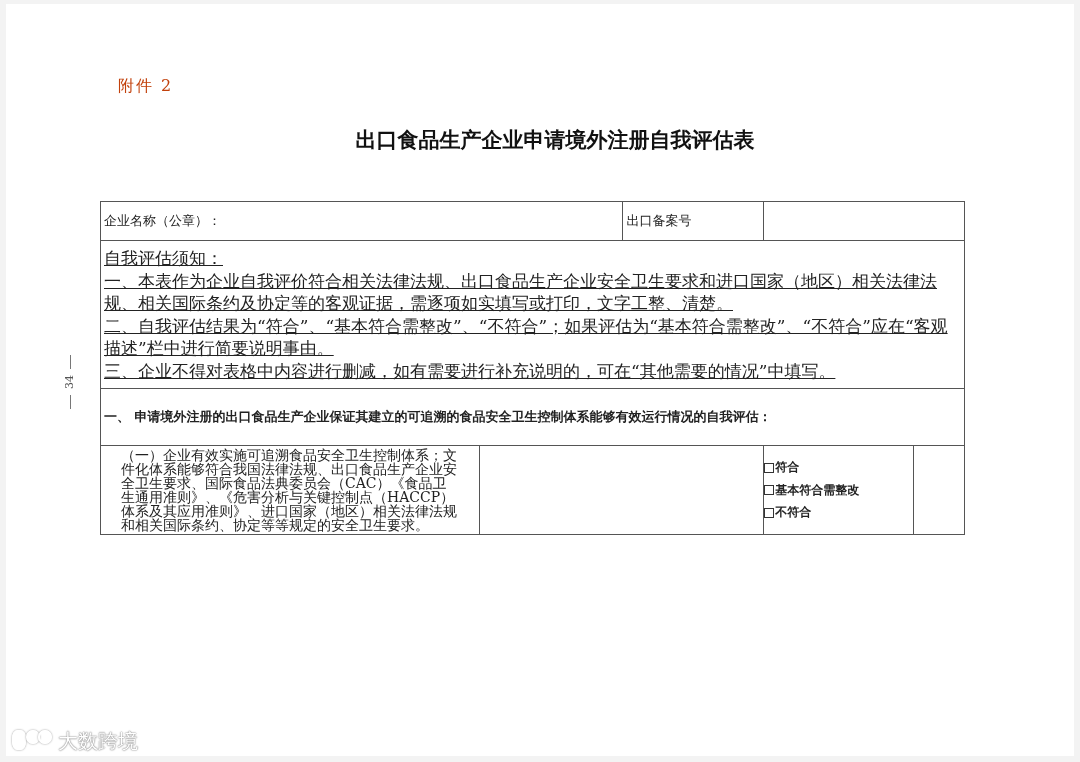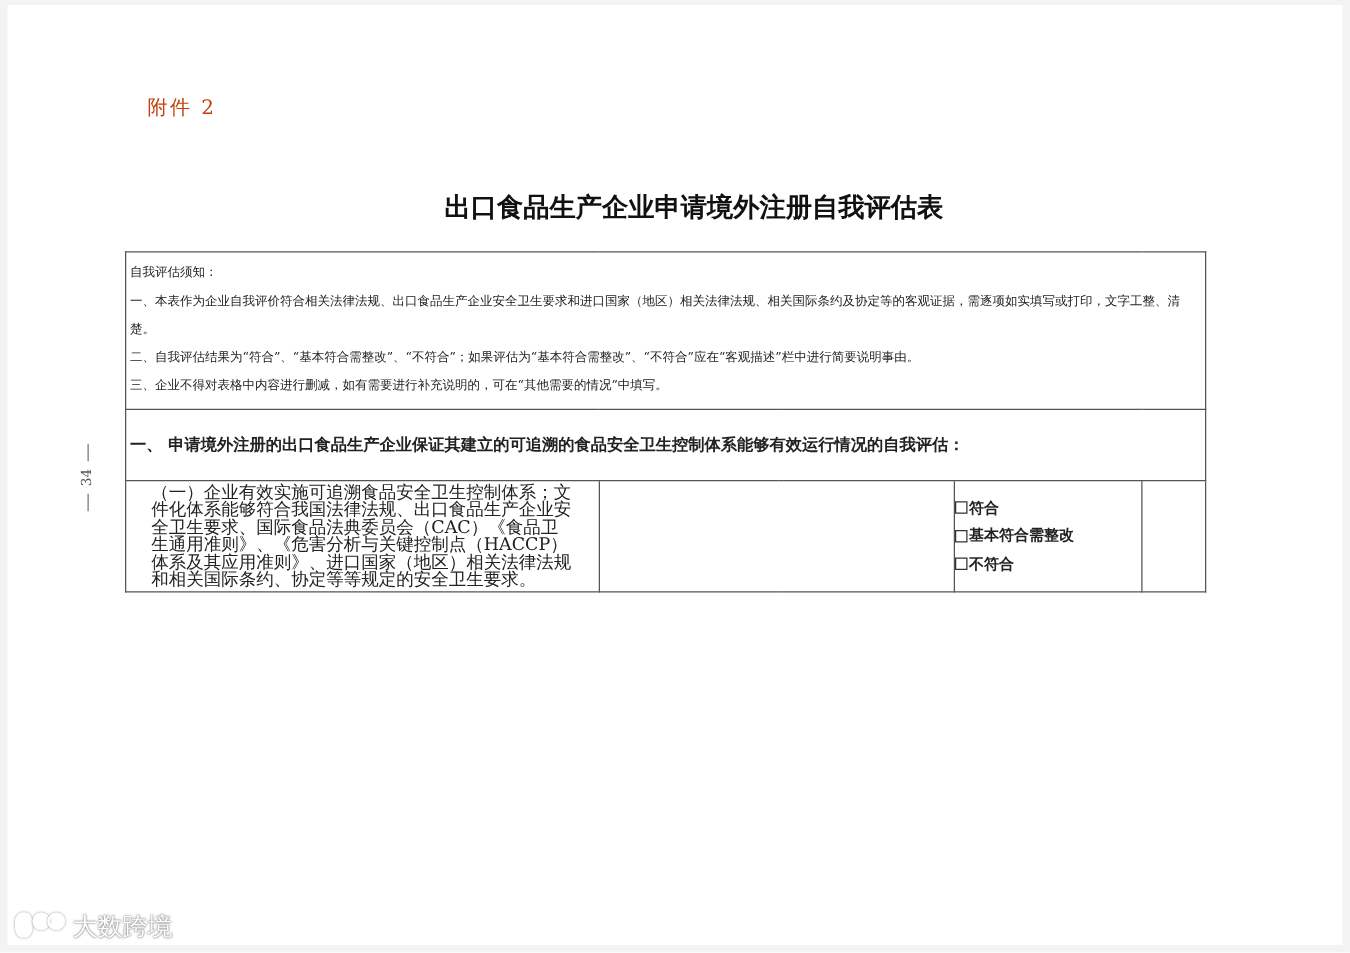--- a/index.html
+++ b/index.html
@@ -15,37 +15,37 @@
     background: #ffffff;
   }
   .attach-label {
     position: absolute; left: 118px; top: 76px;
     font-size: 16px; color: #c2410c; letter-spacing: 2px;
   }
   .doc-title {
     position: absolute; left: 0; width: 1080px; top: 126px;
     text-align: center; font-size: 21px; font-weight: bold; color: #111;
     font-family: "DejaVu Sans", "Liberation Sans", sans-serif;
-    padding-left: 30px; box-sizing: border-box; margin-top: 26px;
+    padding-left: 30px; box-sizing: border-box;
   }
   .page-num {
     position: absolute; left: 60px; top: 355px; width: 20px;
     text-align: center; font-size: 11px; color: #555;
   }
   .page-num .dash { display:block; width:1px; height:14px; background:#777; margin: 0 auto; }
   .page-num .num { display:block; margin: 6px 0; writing-mode: vertical-rl; transform: rotate(180deg); line-height: 20px;}
   table.form {
     position: absolute; left: 100px; top: 201px; width: 865px;
     border-collapse: collapse; font-size: 13px;
   }
   table.form td {
     border: 1.3px solid #555; padding: 0 3px; vertical-align: middle;
   }
   .row-company td { height: 38px; }
-  .notice-cell { line-height: 22.5px; padding: 6px 3px 6px 3px !important; font-size: 10px; }
+  .notice-cell { line-height: 22.5px; padding: 6px 3px 6px 3px !important; font-size: 17px; text-decoration: underline; }
   .section-cell { height: 56px; font-weight: bold; font-family: "DejaVu Sans", "Liberation Sans", sans-serif; font-size: 13px; }
   .head-row td { height: 34px; text-align: center; font-size: 13px; font-family: "DejaVu Sans", "Liberation Sans", sans-serif;}
   .req-cell { font-size: 14px; line-height: 14px; padding: 2px 20px !important; vertical-align: top; }
   .eval-cell { font-size: 12px; line-height: 22.5px; padding: 0 0 0 0 !important; }
   .opt { display: flex; align-items: center; font-weight: bold; }
   .checkbox { display:inline-block; width:8px; height:8px; border:1.2px solid #333; margin-right:1px; }
   .watermark {
     position: absolute; left: 10px; top: 728px;
     font-size: 20px; color: #fff;
     text-shadow: 0 0 2px #888, 0 0 1px #666;
@@ -71,20 +71,28 @@
 
 <table class="form">
   <colgroup>
     <col style="width:379px">
       <col style="width:144px">
       <col style="width:141px">
       <col style="width:150px">
       <col style="width:51px">
   </colgroup>
   <tbody>
+      <tr class="row-company">
+    <td colspan="2">
+      <span>企业名称（公章）：</span>
+      <span></span>
+    </td>
+    <td style="width:94px">出口备案号</td>
+    <td colspan="2"></td>
+  </tr>
   <tr>
     <td colspan="5" class="notice-cell">
       <div>自我评估须知：</div>
       <div>一、本表作为企业自我评价符合相关法律法规、出口食品生产企业安全卫生要求和进口国家（地区）相关法律法规、相关国际条约及协定等的客观证据，需逐项如实填写或打印，文字工整、清楚。</div>
       <div>二、自我评估结果为“符合”、“基本符合需整改”、“不符合”；如果评估为“基本符合需整改”、“不符合”应在“客观描述”栏中进行简要说明事由。</div>
       <div>三、企业不得对表格中内容进行删减，如有需要进行补充说明的，可在“其他需要的情况”中填写。</div>
     </td>
   </tr>
   <tr>
     <td colspan="5" class="section-cell">一、  申请境外注册的出口食品生产企业保证其建立的可追溯的食品安全卫生控制体系能够有效运行情况的自我评估：</td>

